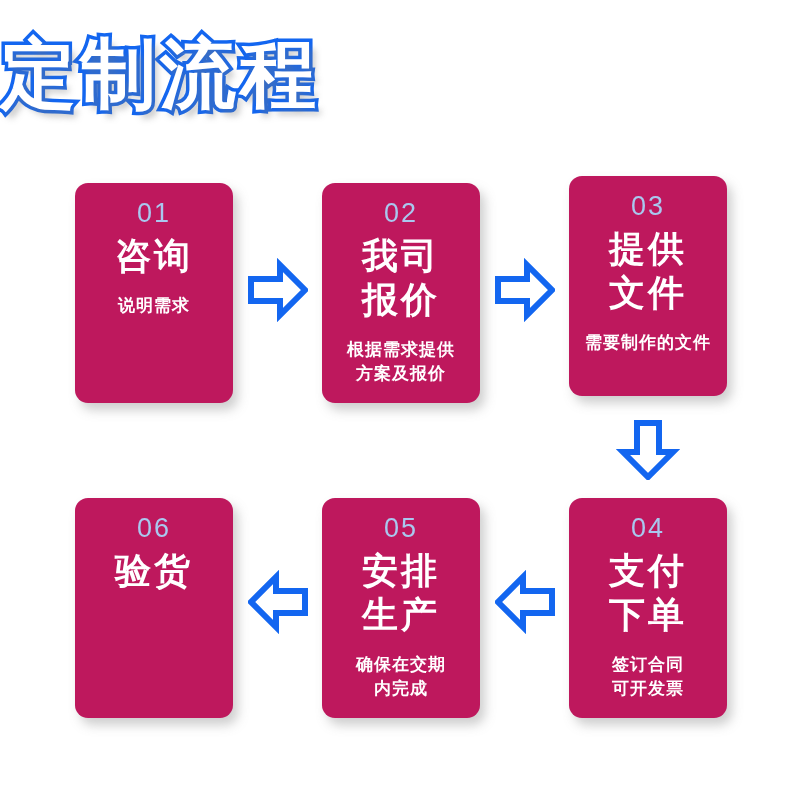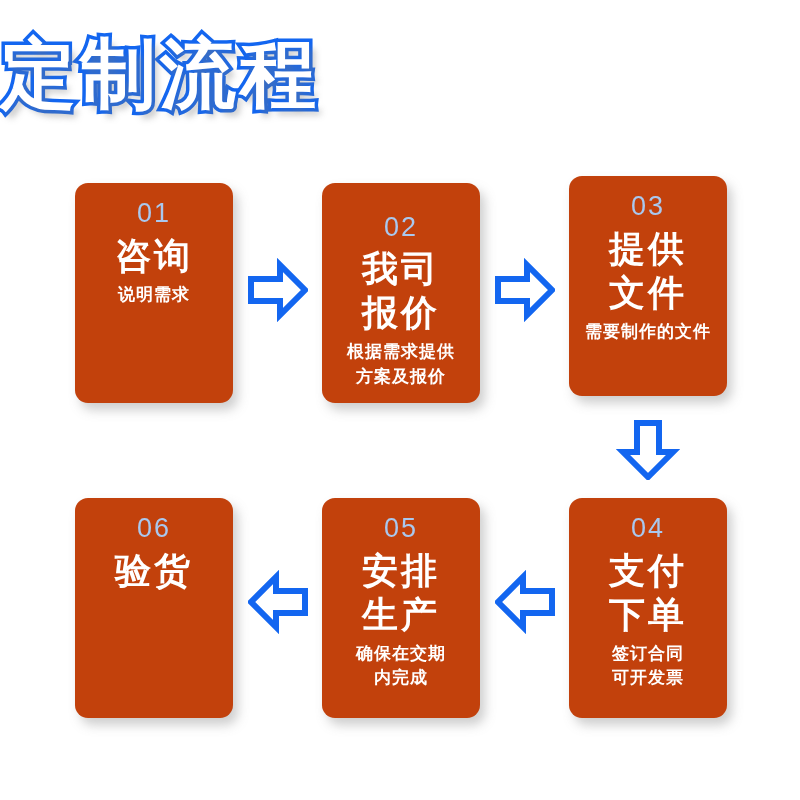--- a/index.html
+++ b/index.html
@@ -39,21 +39,21 @@
     top: 0;
     width: 800px;
     height: 800px;
   }
 
   
   .step-card {
     position: absolute;
     width: 158px;
     height: 220px;
-    background: #c2410c;
+    background: #be185d;
     border-radius: 13px;
     box-shadow: 5px 7px 11px rgba(110,110,110,0.34);
     box-sizing: border-box;
     padding-top: 14px;
     display: flex;
     flex-direction: column;
     align-items: center;
   }
   .step-num {
     font-size: 27px;
@@ -66,33 +66,33 @@
     margin-top: 3px;
     font-size: 36px;
     font-weight: bold;
     color: #ffffff;
     letter-spacing: 3px;
     line-height: 1.22;
     text-align: center;
   }
   .step-title span { display: block; }
   .step-desc {
-    margin-top: 5px;
+    margin-top: 16px;
     font-size: 17px;
     font-weight: bold;
     color: #ffffff;
     letter-spacing: 1px;
     line-height: 1.45;
     text-align: center;
   }
   .step-desc span { display: block; }
 
   
   .card-1 { left: 75px;  top: 183px; }
-  .card-2 { left: 322px; top: 183px; justify-content: center; }
+  .card-2 { left: 322px; top: 183px; }
   .card-3 { left: 569px; top: 176px; }
   .card-4 { left: 569px; top: 498px; }
   .card-5 { left: 322px; top: 498px; }
   .card-6 { left: 75px;  top: 498px; }
 
   
   .arrow {
     position: absolute;
   }
   .arrow svg { display: block; }

